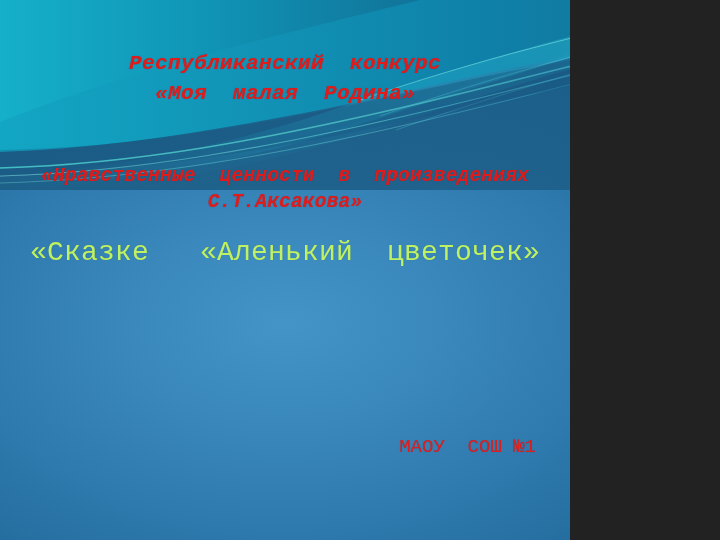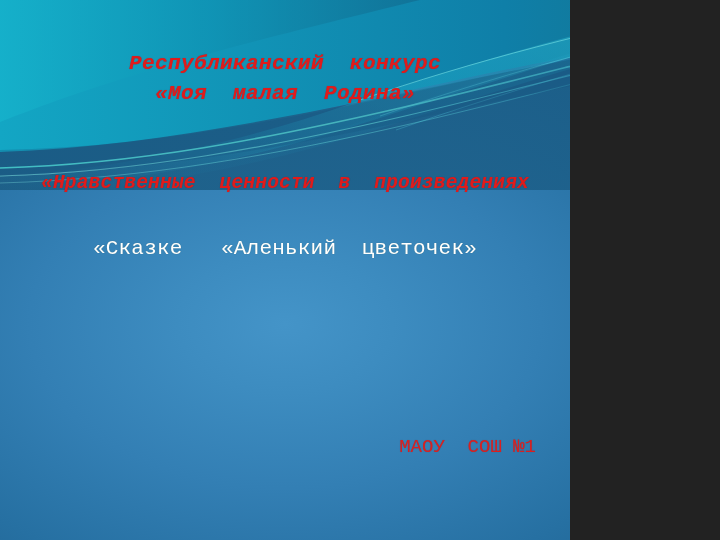--- a/index.html
+++ b/index.html
@@ -56,27 +56,26 @@
     text-shadow: 0 0 1px rgba(120,0,0,0.35);
   }
 
   .red-sub {
     color: #e01b1b;
     font-weight: bold;
     font-style: italic;
     font-size: 19.5px;
     letter-spacing: 0.2px;
     text-shadow: 0 0 1px rgba(120,0,0,0.35);
-    margin-top: 7px;
   }
 
   .yellow-line {
-    color: #ffffff;
+    color: #bef264;
     font-weight: normal;
-    font-size: 21px;
+    font-size: 28px;
     letter-spacing: 0.2px;
     text-shadow: 0 0 1px rgba(90,90,0,0.30);
   }
 
   .author {
     position: absolute;
     right: 34px;
     text-align: right;
     white-space: pre;
     color: #d92020;
@@ -162,20 +161,21 @@
     <path d="M720,20 C610,44 490,78 380,116" fill="none" stroke="#63dde8" stroke-width="0.9" opacity="0.45"></path>
     <path d="M720,34 C620,58 505,92 396,130" fill="none" stroke="#55d2e4" stroke-width="0.8" opacity="0.35"></path>
 
     <path d="M0,150 C130,148 255,126 385,98 C515,70 635,44 720,36 L720,62 C640,70 520,96 392,124 C262,152 132,172 0,176 Z" fill="#15537d" opacity="0.28"></path>
   </svg>
 
   <div class="txt red-title" id="line-konkurs">Республиканский  конкурс</div>
   <div class="txt red-title" id="line-rodina">«Моя  малая  Родина»</div>
 
   <div class="txt red-sub" id="line-nrav1">«Нравственные  ценности  в  произведениях</div>
+  <div class="txt red-sub" id="line-nrav2">С.Т.Аксакова»</div>
 
   <div class="txt yellow-line" id="line-skazke">«Сказке   «Аленький  цветочек»</div>
 
   <div class="author" id="author-block">
     <div>МАОУ  СОШ №1</div>
     
   </div>
 
 </div>
 

